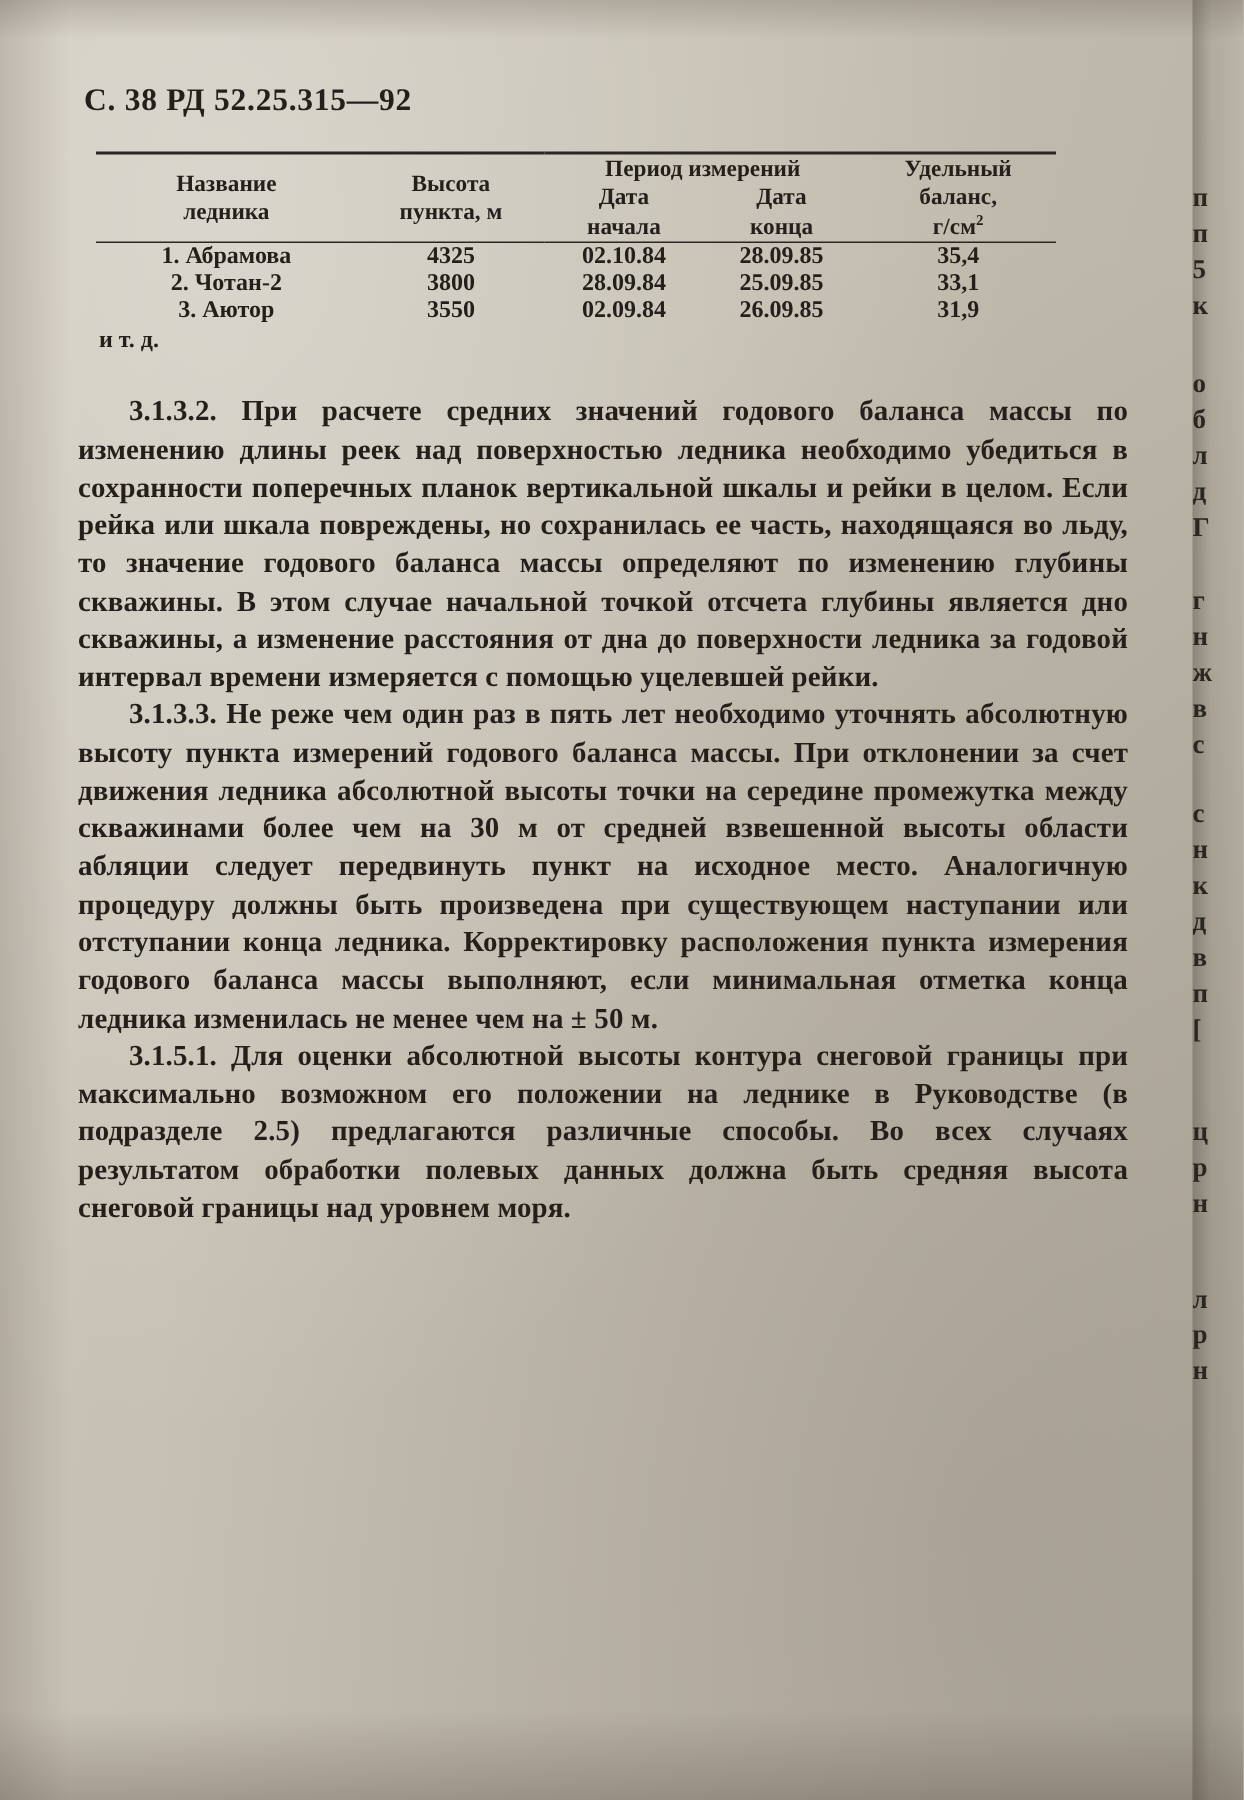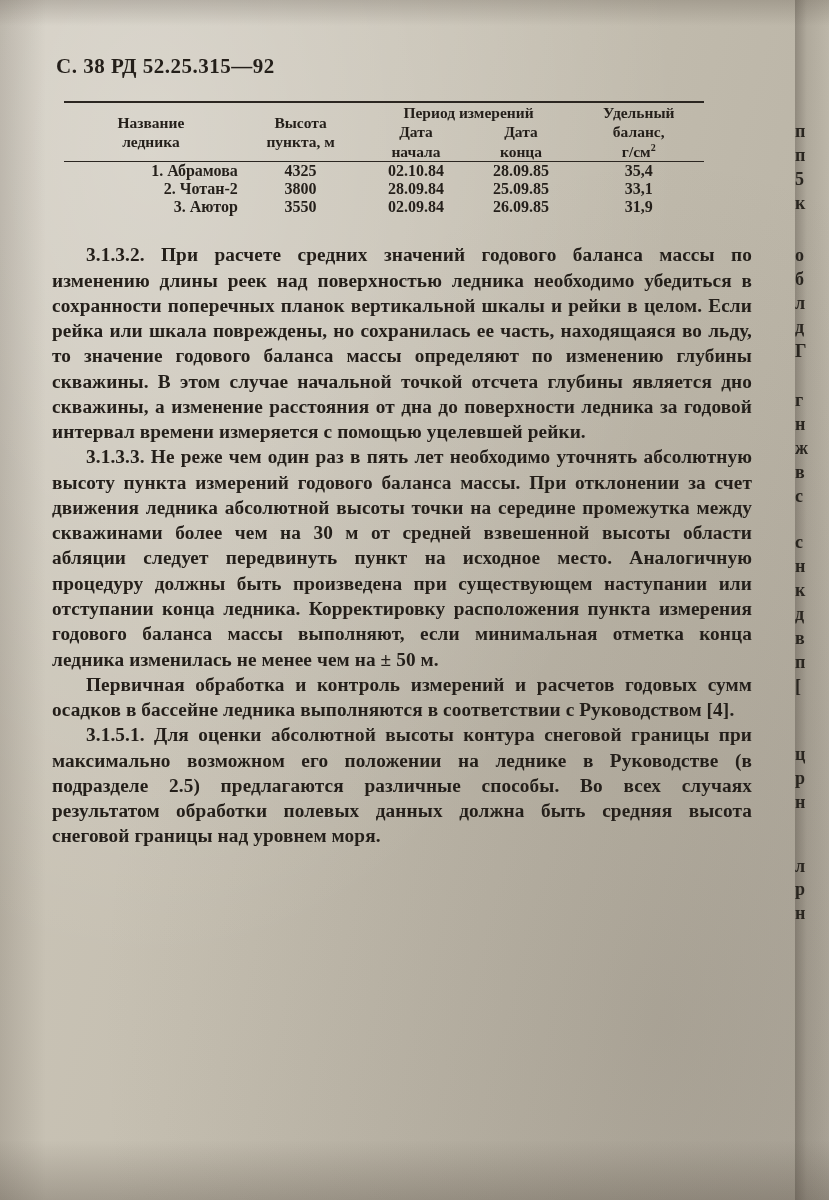--- a/index.html
+++ b/index.html
@@ -99,21 +99,21 @@
     font-weight: 700;
     text-align: center;
     vertical-align: middle;
     line-height: 1.25;
     padding: 7px 4px;
   }
   .vline-r { border-right: 1.3px solid #2b2621; }
   .hline-b { border-bottom: 1.3px solid #2b2621; }
 
   td.num { text-align: center; font-weight: 600; font-size: 16px; padding: 3px 2px; }
-  td.name { text-align: right; font-weight: 600; font-size: 16px; padding: 3px 2px 3px 14px; }
+  td.name { text-align: center; font-weight: 600; font-size: 16px; padding: 3px 2px 3px 14px; }
   .etc {
     font-size: 16px;
     font-weight: 600;
     margin: 2px 0 0 14px;
   }
   .sup { font-size: 10px; vertical-align: super; }
 
   .body-text {
     margin-top: 26px;
     font-size: 19.3px;
@@ -199,25 +199,25 @@
         </tr>
         <tr>
           <td class="name">3. Аютор</td>
           <td class="num">3550</td>
           <td class="num">02.09.84</td>
           <td class="num">26.09.85</td>
           <td class="num">31,9</td>
         </tr>
       </tbody>
     </table>
+    <div class="etc">и т. д.</div>
 
     <div class="body-text">
       <p>3.1.3.2. При расчете средних значений годового баланса массы по изменению длины реек над поверхностью ледника необходимо убедиться в сохранности поперечных планок вертикальной шкалы и рейки в целом. Если рейка или шкала повреждены, но сохранилась ее часть, находящаяся во льду, то значение годового баланса массы определяют по изменению глубины скважины. В этом случае начальной точкой отсчета глубины является дно скважины, а изменение расстояния от дна до поверхности ледника за годовой интервал времени измеряется с помощью уцелевшей рейки.</p>
       <p>3.1.3.3. Не реже чем один раз в пять лет необходимо уточнять абсолютную высоту пункта измерений годового баланса массы. При отклонении за счет движения ледника абсолютной высоты точки на середине промежутка между скважинами более чем на 30 м от средней взвешенной высоты области абляции следует передвинуть пункт на исходное место. Аналогичную процедуру должны быть произведена при существующем наступании или отступании конца ледника. Корректировку расположения пункта измерения годового баланса массы выполняют, если минимальная отметка конца ледника изменилась не менее чем на ± 50 м.</p>
-      <p>Первичная обработка и контроль измерений и расчетов годовых сумм осадков в бассейне ледника выполняются в соответствии с Руководством [4].</p>
       <p>3.1.5.1. Для оценки абсолютной высоты контура снеговой границы при максимально возможном его положении на леднике в Руководстве (в подразделе 2.5) предлагаются различные способы. Во всех случаях результатом обработки полевых данных должна быть средняя высота снеговой границы над уровнем моря.</p>
     </div>
   </div>
 
   <div class="neighbor">
     <div class="nb-block" style="margin-top:120px;">
       <div>п</div>
       <div>п</div>
       <div>5</div>
       <div>к</div>

